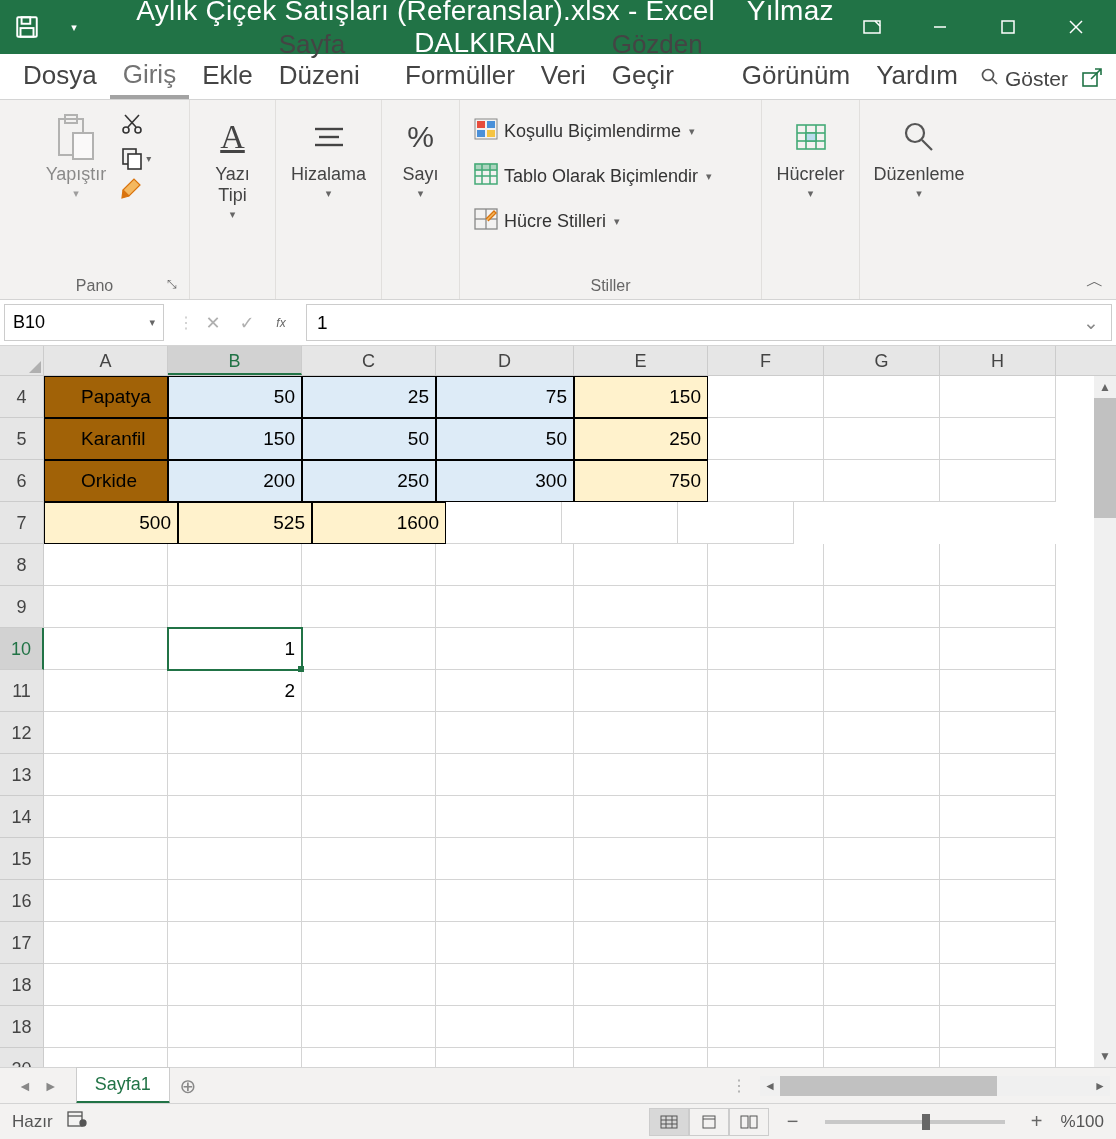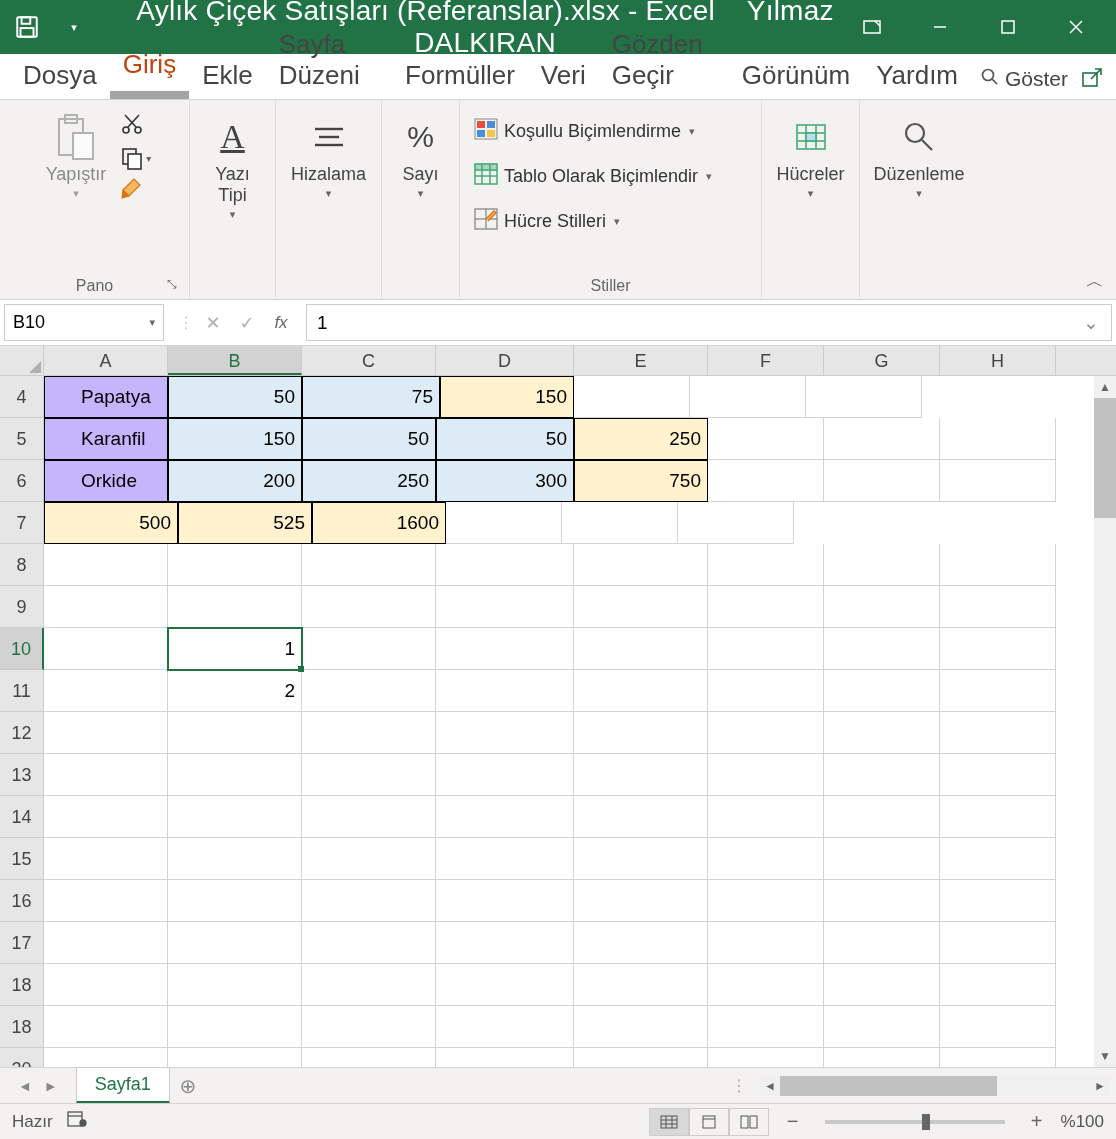--- a/index.html
+++ b/index.html
@@ -10,21 +10,21 @@
 .titlebar .save-icon { width: 42px; height: 42px; display: flex; align-items: center; justify-content: center; }
 .titlebar .save-icon svg { stroke: #fff; fill: none; }
 .titlebar .qat-dd { width: 20px; text-align: center; font-size: 11px; color: #fff; margin-left: 16px; }
 .titlebar .title { flex: 1; text-align: center; font-size: 28px; font-weight: 300; padding-left: 48px; letter-spacing: 0.2px; }
 .titlebar .win-btn { width: 68px; height: 54px; display: flex; align-items: center; justify-content: center; font-size: 18px; }
 .titlebar .win-btn svg { stroke: #fff; fill: none; }
 
 
 .ribbon-tabs { background: #fff; height: 46px; display: flex; align-items: flex-end; padding: 0 10px; border-bottom: 1px solid #d4d4d4; }
 .ribbon-tab { padding: 10px 13px 8px; font-size: 26px; color: #444; cursor: pointer; }
-.ribbon-tab.active { color: #c2410c; border-bottom: 8px solid #a3a3a3; padding-bottom: 11px; font-weight: 500; }
+.ribbon-tab.active { color: #737373; border-bottom: 4px solid #a3a3a3; padding-bottom: 5px; font-weight: 500; }
 .ribbon-tabs .spacer { flex: 1; }
 .ribbon-tabs .tell-me { display: flex; align-items: center; gap: 6px; padding: 8px 10px; font-size: 21px; color: #444; }
 .ribbon-tabs .share-icon { width: 42px; height: 42px; display: flex; align-items: center; justify-content: center; border: 1px solid transparent; }
 
 
 .ribbon { background: #f3f2f1; height: 200px; display: flex; border-bottom: 1px solid #d4d4d4; position: relative; }
 .ribbon .group { display: flex; flex-direction: column; align-items: center; padding: 6px 8px 2px; border-right: 1px solid #e1dfdd; height: 100%; position: relative; }
 .ribbon .group-label { position: absolute; bottom: 4px; left: 0; right: 0; text-align: center; font-size: 16px; color: #666; }
 .ribbon .group-body { display: flex; align-items: flex-start; gap: 6px; flex: 1; }
 .ribbon .big-btn { display: flex; flex-direction: column; align-items: center; justify-content: flex-start; padding: 4px 8px; font-size: 18px; color: #444; cursor: pointer; text-align: center; min-width: 74px; }
@@ -34,38 +34,38 @@
 .ribbon .small-btn { display: flex; align-items: center; gap: 6px; font-size: 18px; color: #333; padding: 4px 6px; cursor: pointer; }
 .ribbon .dlg-launcher { position: absolute; bottom: 6px; right: 6px; width: 16px; height: 16px; font-size: 12px; color: #666; cursor: pointer; }
 .ribbon .collapse { position: absolute; right: 12px; bottom: 6px; font-size: 18px; color: #666; cursor: pointer; }
 
 
 .formula-bar { height: 46px; display: flex; align-items: stretch; border-bottom: 1px solid #d4d4d4; background: #fff; }
 .name-box { width: 160px; border: 1px solid #ccc; margin: 4px; display: flex; align-items: center; padding: 0 8px; font-size: 18px; background: #fff; }
 .name-box .dd { margin-left: auto; font-size: 11px; color: #666; }
 .fb-btns { display: flex; align-items: center; gap: 4px; padding: 0 10px; color: #b0b0b0; }
 .fb-btns .btn { width: 30px; text-align: center; font-size: 18px; cursor: pointer; }
-.fb-btns .fx { font-style: italic; color: #666; font-size: 17px; }
+.fb-btns .fx { font-style: italic; color: #666; font-size: 12px; }
 .formula-input { flex: 1; border: 1px solid #ccc; margin: 4px 4px 4px 0; padding: 0 10px; font-size: 19px; display: flex; align-items: center; }
 .formula-input .dd { width: 20px; text-align: center; color: #888; }
 
 
 .grid-wrap { flex: 1; display: flex; flex-direction: column; overflow: hidden; position: relative; }
 .col-headers { display: flex; height: 30px; background: #e6e6e6; border-bottom: 1px solid #ccc; }
 .corner { width: 44px; background: #e6e6e6; border-right: 1px solid #ccc; display:flex; align-items:flex-end; justify-content:flex-end; padding:2px; }
 .corner svg { fill:#b0b0b0; }
 .col-h { border-right: 1px solid #ccc; text-align: center; font-size: 18px; color: #444; line-height: 30px; background: #e6e6e6; }
 .col-h.sel { background: #d2d2d2; color: #217346; border-bottom: 2px solid #217346; }
 .rows { flex: 1; overflow: hidden; }
 .row { display: flex; height: 42px; }
 .row-h { width: 44px; background: #e6e6e6; border-right: 1px solid #ccc; border-bottom: 1px solid #ccc; text-align: center; font-size: 18px; color: #444; line-height: 42px; }
 .row-h.sel { background: #d2d2d2; color: #217346; border-right: 2px solid #217346; }
 .cell { border-right: 1px solid #d4d4d4; border-bottom: 1px solid #d4d4d4; font-size: 19px; padding: 0 6px; display: flex; align-items: center; position: relative; }
 .cell.right { justify-content: flex-end; }
-.cell.peach { background: #c4b5fd; padding-left: 36px; }
+.cell.peach { background: #a16207; padding-left: 36px; }
 .cell.blue { background: #ddebf7; }
 .cell.yellow { background: #fff2cc; }
 .cell.bordered { border: 1px solid #000; }
 .cell.active { outline: 2px solid #217346; outline-offset: -1px; z-index: 2; }
 .cell.active::after { content:''; position:absolute; right:-3px; bottom:-3px; width:6px; height:6px; background:#217346; }
 
 .vscroll { position: absolute; right: 0; top: 30px; bottom: 0; width: 22px; background: #f0f0f0; display: flex; flex-direction: column; align-items: center; }
 .vscroll .arr { height: 22px; width: 100%; display: flex; align-items: center; justify-content: center; font-size: 12px; color: #666; cursor: pointer; }
 .vscroll .track { flex: 1; width: 100%; position: relative; }
 .vscroll .thumb { position: absolute; top: 0; width: 100%; height: 120px; background: #c1c1c1; }
@@ -328,20 +328,21 @@
     <div class="col-h cE">E</div>
     <div class="col-h cF">F</div>
     <div class="col-h cG">G</div>
     <div class="col-h cH">H</div>
   </div>
   <div class="rows" id="rows">
       <div class="row">
         <div class="row-h">4</div>
         <div class="cell cA bordered peach">Papatya</div>
         <div class="cell cB bordered blue right">50</div>
+        <div class="cell cC bordered blue right">25</div>
         <div class="cell cD bordered blue right">75</div>
         <div class="cell cE bordered yellow right">150</div>
         <div class="cell cF"></div>
         <div class="cell cG"></div>
         <div class="cell cH"></div>
       </div>
       <div class="row">
         <div class="row-h">5</div>
         <div class="cell cA bordered peach">Karanfil</div>
         <div class="cell cB bordered blue right">150</div>

